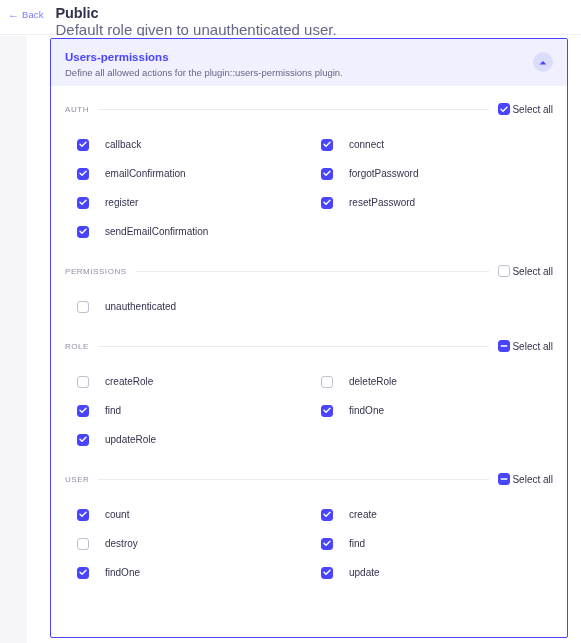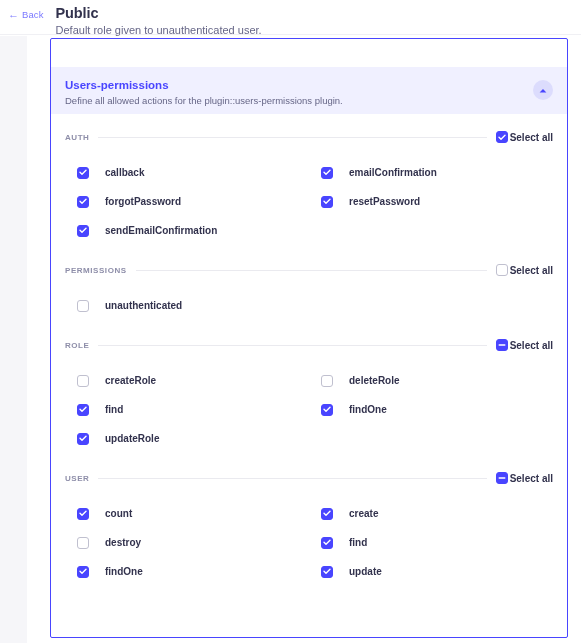--- a/index.html
+++ b/index.html
@@ -48,21 +48,21 @@
   .title-block { margin-left: 12px; }
   .page-title {
     color: #32324d;
     font-size: 14.5px;
     font-weight: bold;
     line-height: 15px;
     letter-spacing: -.1px;
   }
   .page-subtitle {
     color: #666687;
-    font-size: 11px;
+    font-size: 15px;
     line-height: 12px;
     margin-top: 3px;
   }
 
   
   .left-rail {
     position: absolute;
     left: 0; top: 36px;
     width: 27px; height: 607px;
     background: #f6f6f9;
@@ -85,21 +85,20 @@
     border-radius: 2px;
     overflow: hidden;
   }
   .perm-header {
     background: #f0f0ff;
     padding: 10px 14px 11px 14px;
     display: flex;
     align-items: flex-start;
     justify-content: space-between;
     height: 47px;
-    margin-top: 28px;
   }
   .perm-header-text { padding-top: 1px; }
   .perm-title {
     color: #4945ff;
     font-size: 11.5px;
     font-weight: bold;
     line-height: 14px;
   }
   .perm-subtitle {
     color: #666687;
@@ -119,21 +118,21 @@
     margin-top: 3px;
     flex: 0 0 auto;
   }
   .collapse-btn svg { display: block; }
 
   .perm-body {
     padding: 12px 14px 0 14px;
   }
 
   
-  .section { margin-bottom: 2px; font-weight: bold; }
+  .section { margin-bottom: 2px; }
   .section-head {
     display: flex;
     align-items: center;
     height: 22px;
     gap: 9px;
   }
   .section-label {
     color: #8e8ea9;
     font-size: 8px;
     letter-spacing: .55px;
@@ -256,29 +255,45 @@
                 </svg>
               </span>
               <span class="option-label">callback</span>
             </label>
             <label class="option">
               <span class="cb checked">
                 <svg class="mark mark-check" width="8" height="7" viewBox="0 0 8 7">
                   <path d="M1 3.3 L3 5.3 L7 1.3" stroke="#ffffff" stroke-width="1.4" fill="none" stroke-linecap="round" stroke-linejoin="round"></path>
                 </svg>
               </span>
+              <span class="option-label">connect</span>
+            </label>
+            <label class="option">
+              <span class="cb checked">
+                <svg class="mark mark-check" width="8" height="7" viewBox="0 0 8 7">
+                  <path d="M1 3.3 L3 5.3 L7 1.3" stroke="#ffffff" stroke-width="1.4" fill="none" stroke-linecap="round" stroke-linejoin="round"></path>
+                </svg>
+              </span>
               <span class="option-label">emailConfirmation</span>
             </label>
             <label class="option">
               <span class="cb checked">
                 <svg class="mark mark-check" width="8" height="7" viewBox="0 0 8 7">
                   <path d="M1 3.3 L3 5.3 L7 1.3" stroke="#ffffff" stroke-width="1.4" fill="none" stroke-linecap="round" stroke-linejoin="round"></path>
                 </svg>
               </span>
               <span class="option-label">forgotPassword</span>
+            </label>
+            <label class="option">
+              <span class="cb checked">
+                <svg class="mark mark-check" width="8" height="7" viewBox="0 0 8 7">
+                  <path d="M1 3.3 L3 5.3 L7 1.3" stroke="#ffffff" stroke-width="1.4" fill="none" stroke-linecap="round" stroke-linejoin="round"></path>
+                </svg>
+              </span>
+              <span class="option-label">register</span>
             </label>
             <label class="option">
               <span class="cb checked">
                 <svg class="mark mark-check" width="8" height="7" viewBox="0 0 8 7">
                   <path d="M1 3.3 L3 5.3 L7 1.3" stroke="#ffffff" stroke-width="1.4" fill="none" stroke-linecap="round" stroke-linejoin="round"></path>
                 </svg>
               </span>
               <span class="option-label">resetPassword</span>
             </label>
             <label class="option">

